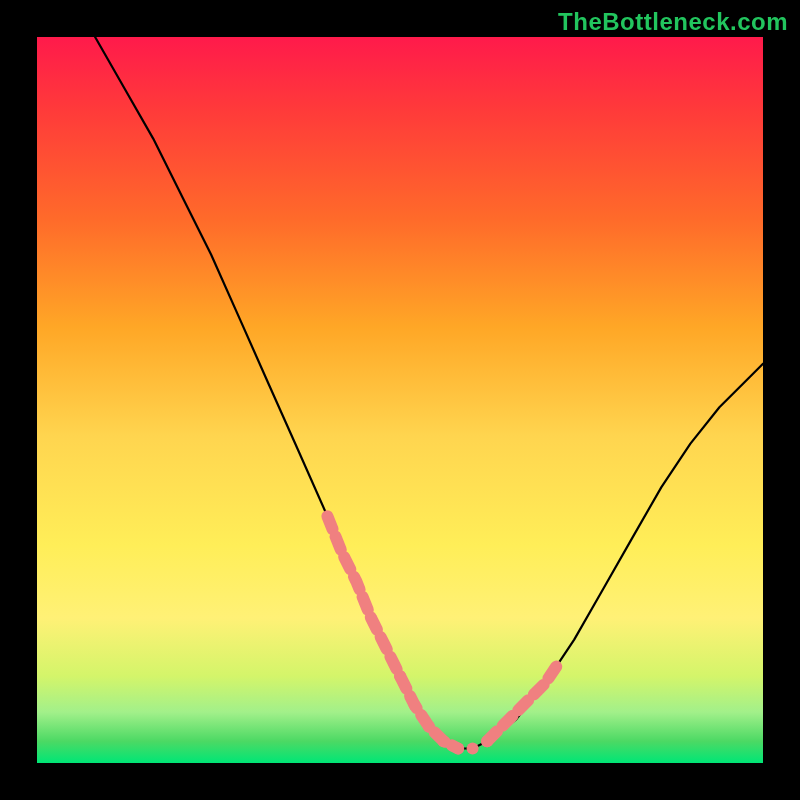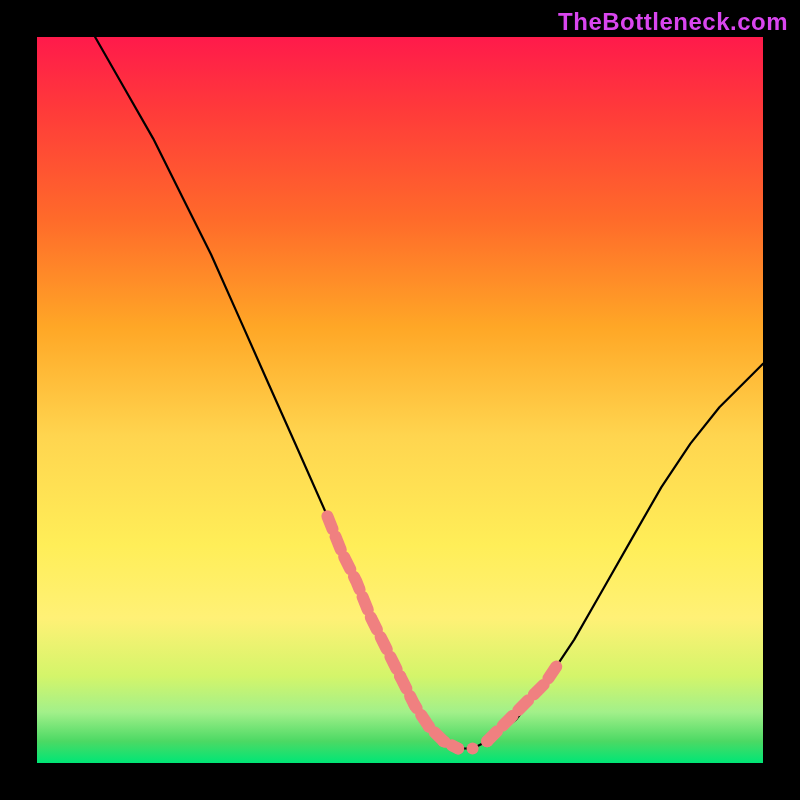--- a/index.html
+++ b/index.html
@@ -30,21 +30,21 @@
       #00e676 100%
     );
   }
   .watermark {
     position: absolute;
     top: 8px;
     right: 12px;
     font-family: Arial, Helvetica, sans-serif;
     font-size: 24px;
     font-weight: bold;
-    color: #d946ef;
+    color: #22c55e;
     letter-spacing: 0.5px;
     user-select: none;
   }
   svg.curve {
     position: absolute;
     left: 0;
     top: 0;
     width: 726px;
     height: 726px;
     overflow: visible;

